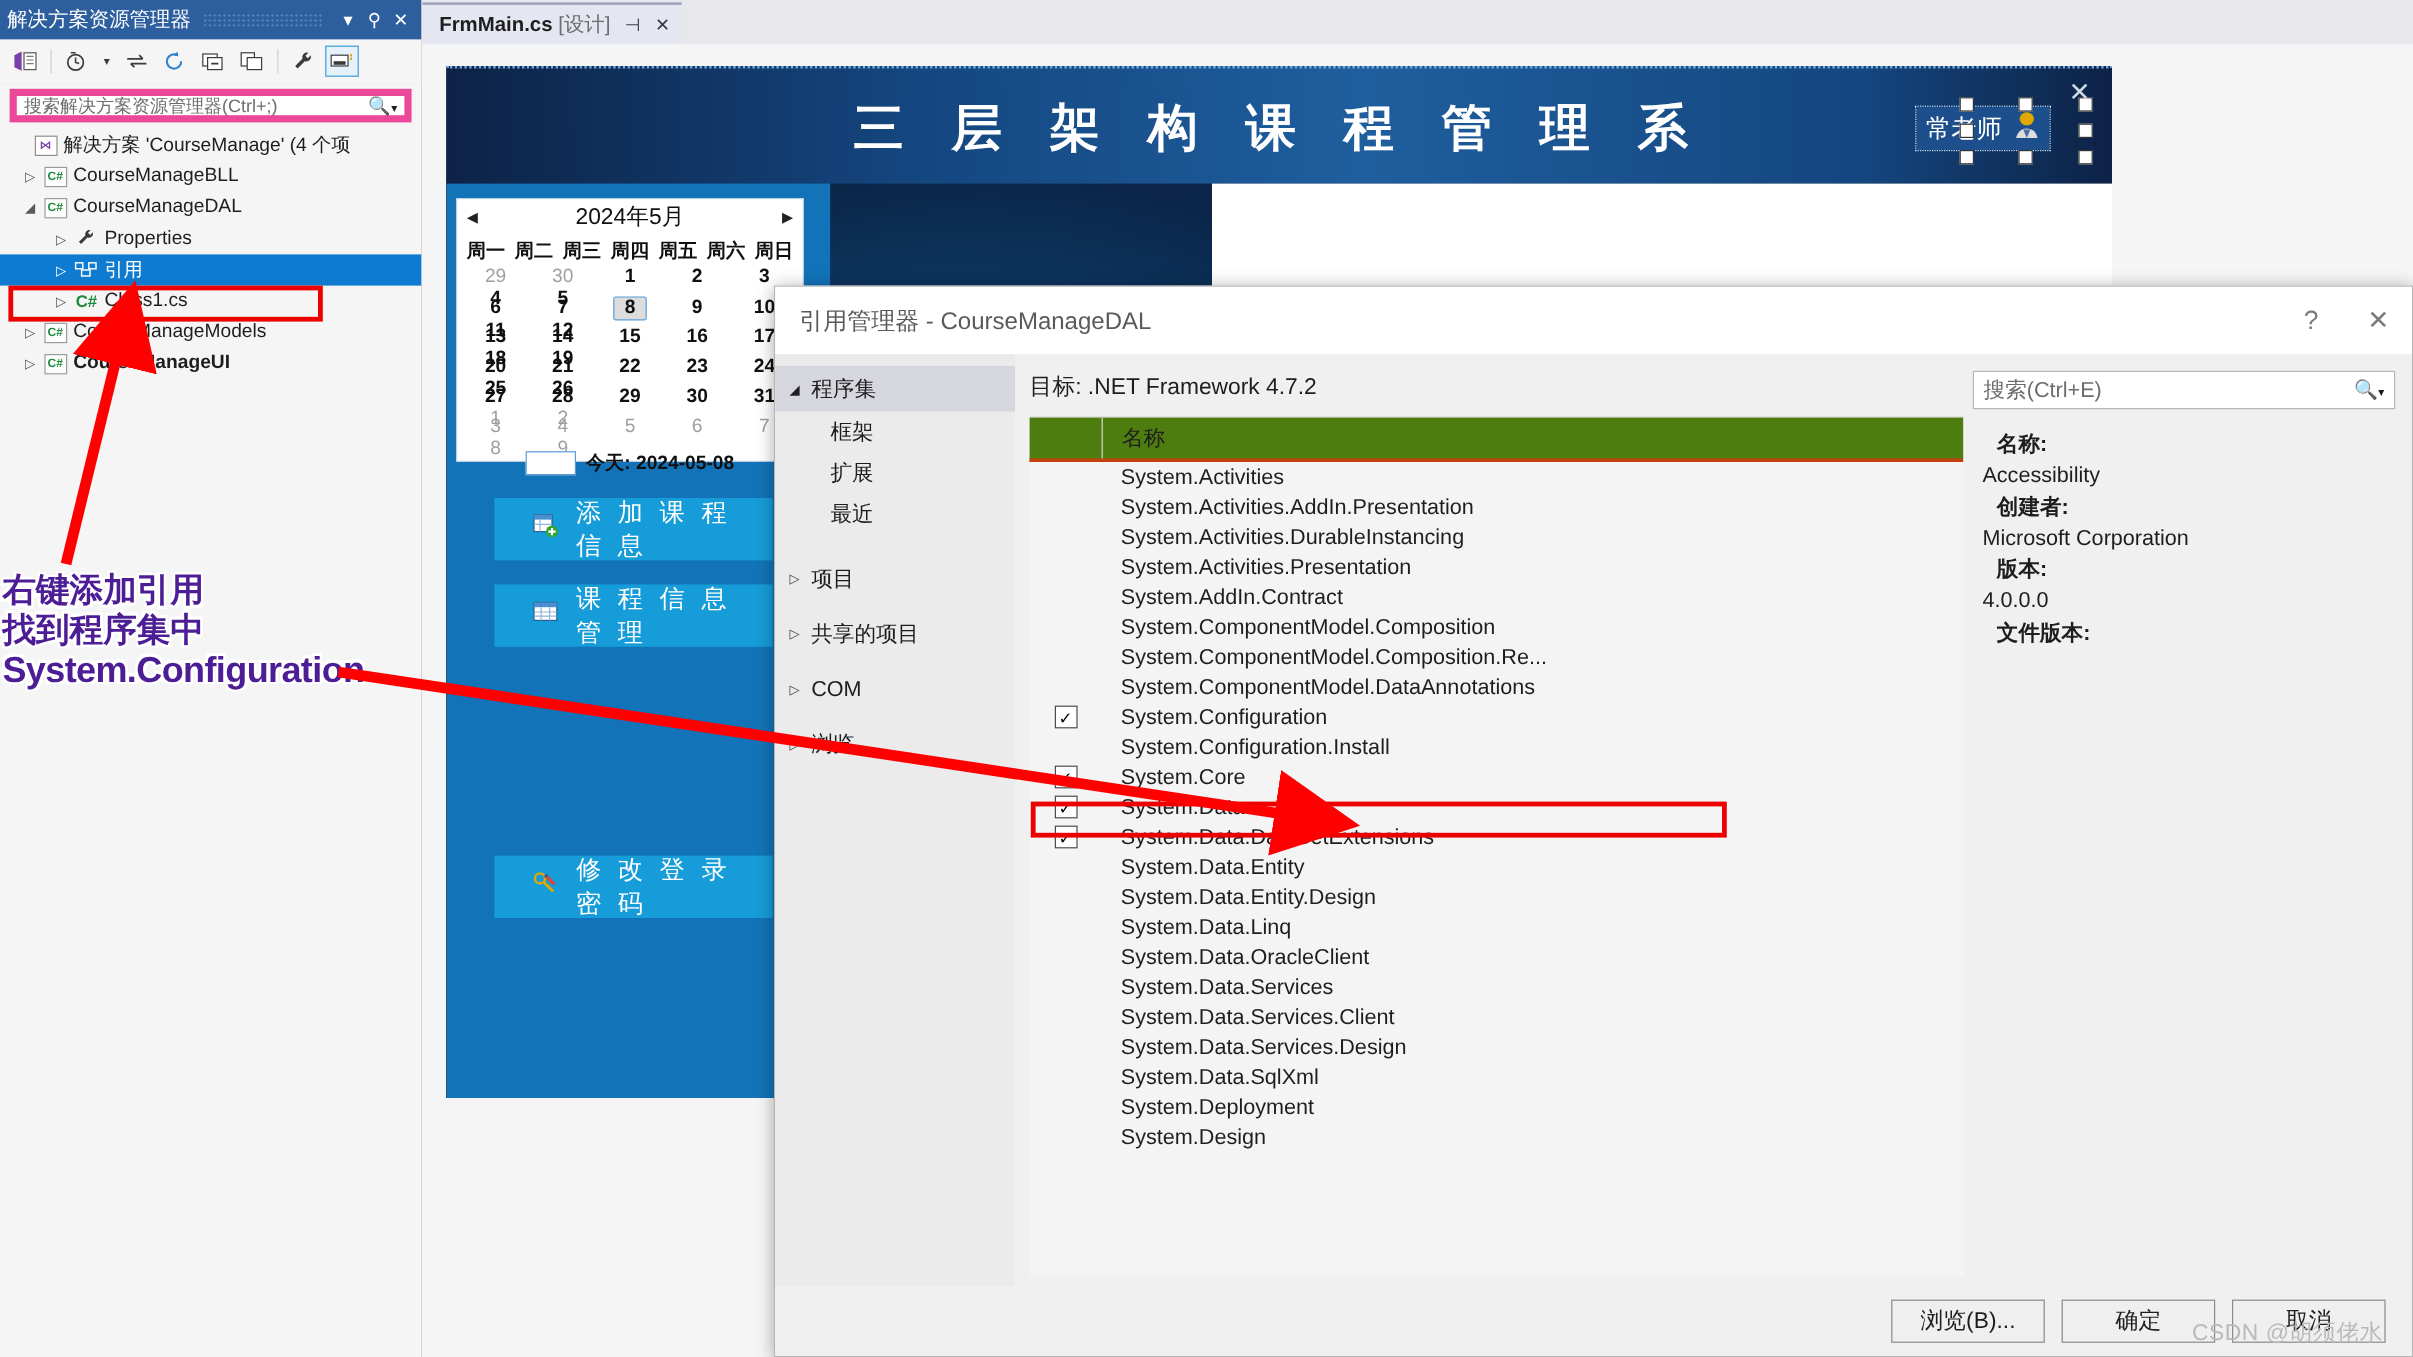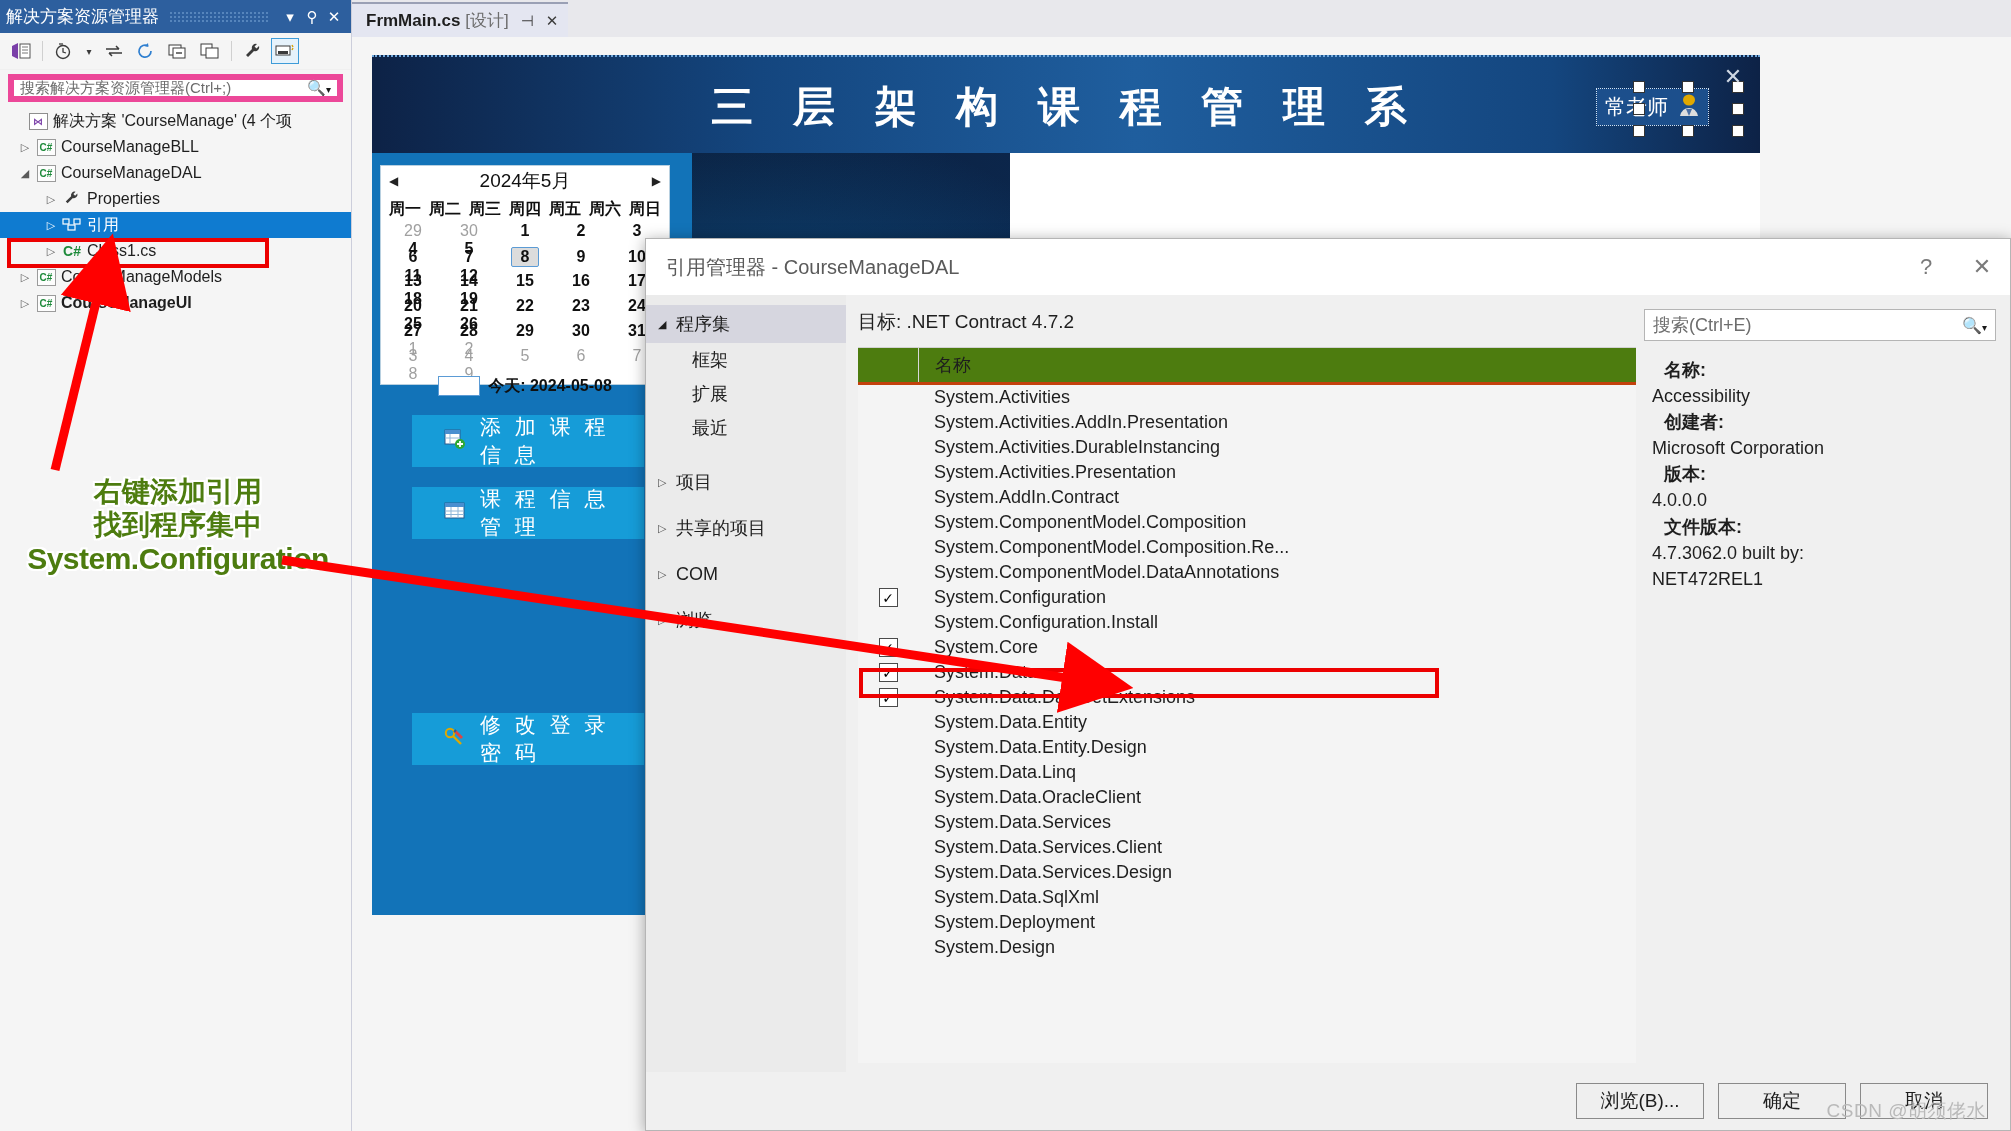--- a/index.html
+++ b/index.html
@@ -52,22 +52,22 @@
   .ico-sln{display:inline-block;width:17px;height:15px;border:1px solid #8e8e8e;background:#fff;
     color:#7a3fa8;font-size:10px;line-height:15px;text-align:center;font-weight:bold;}
   .bold{font-weight:bold;}
   
   #ref-highlight-box{
     position:absolute;left:7px;top:238px;width:262px;height:30px;
     border:4px solid #ec0000;box-sizing:border-box;pointer-events:none;
   }
   
   #annotation{
-    position:absolute;left:2px;top:475px;width:352px;text-align:center;
-    color:#4d7c0f;line-height:1.18;pointer-events:none;
+    position:absolute;left:2px;top:475px;width:352px;text-align:left;
+    color:#4c1d95;line-height:1.18;pointer-events:none;
   }
   #annotation .l1,#annotation .l2{
     font-size:28px;font-weight:bold;
     text-shadow:2px 2px 0 #ffffff,-2px -2px 0 #ffffff,2px -2px 0 #ffffff,-2px 2px 0 #ffffff,
                 0 2px 0 #ffffff,0 -2px 0 #ffffff,2px 0 0 #ffffff,-2px 0 0 #ffffff;
   }
   #annotation .l3{
     font-size:30px;font-weight:bold;letter-spacing:-.5px;
     text-shadow:2px 2px 0 #ffffff,-2px -2px 0 #ffffff,2px -2px 0 #ffffff,-2px 2px 0 #ffffff,
                 0 2px 0 #ffffff,0 -2px 0 #ffffff,2px 0 0 #ffffff,-2px 0 0 #ffffff;
@@ -552,21 +552,21 @@
         <span class="ex">▷</span>
         <span>COM</span>
       </div>
       <div class="nav-item">
         <span class="ex">▷</span>
         <span>浏览</span>
       </div>
     </div>
 
     <div id="dlg-main">
-      <div id="dlg-target">目标: .NET Contract 4.7.2</div>
+      <div id="dlg-target">目标: .NET Framework 4.7.2</div>
       <div id="list-wrap">
         <div id="list-head">
           <div class="c0"></div>
           <div class="c1">名称</div>
           <div class="c2">版本</div>
         </div>
         <div id="list-rows">
             <div class="row">
               <div class="c0">
                 <span class="cbx off">✓</span>
@@ -744,21 +744,20 @@
         <span class="mag">🔍<span style="font-size:10px;">▾</span></span>
       </div>
       <div id="dlg-details">
         <div class="k">名称:</div>
         <div class="v">Accessibility</div>
         <div class="k">创建者:</div>
         <div class="v">Microsoft Corporation</div>
         <div class="k">版本:</div>
         <div class="v">4.0.0.0</div>
         <div class="k">文件版本:</div>
-        <div class="v" style="max-width:230px;">4.7.3062.0 built by: NET472REL1</div>
       </div>
     </div>
   </div>
 
   <div id="dlg-footer">
     <div class="dbtn">浏览(B)...</div>
     <div class="dbtn">确定</div>
     <div class="dbtn">取消</div>
     <div id="watermark">CSDN @胡须佬水</div>
   </div>

